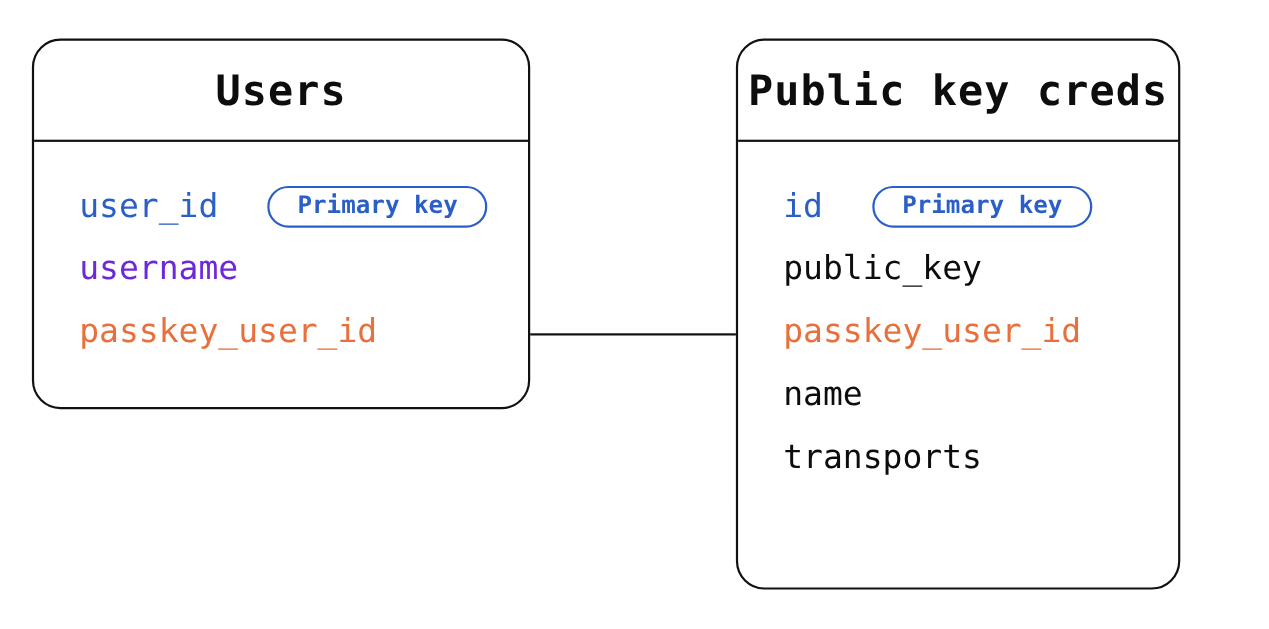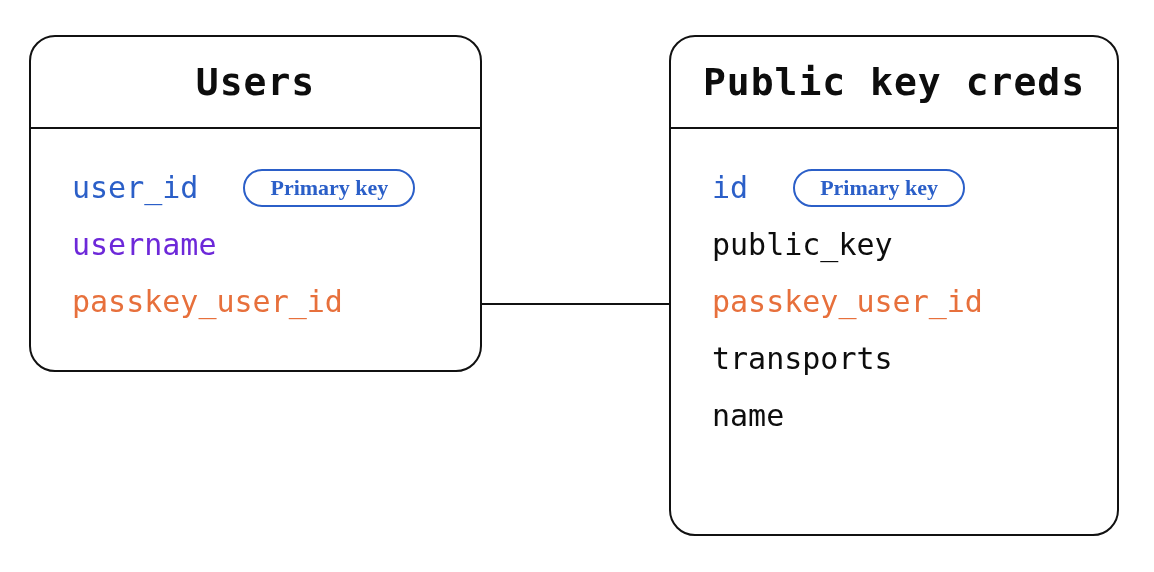--- a/index.html
+++ b/index.html
@@ -25,21 +25,21 @@
   }
   .table-card.users {
     left: 29px;
     top: 35px;
     width: 453px;
     height: 337px;
   }
   .table-card.creds {
     left: 669px;
     top: 35px;
-    width: 450px;
+    width: 404px;
     height: 501px;
   }
   .table-header {
     height: 92px;
     border-bottom: 2px solid #111111;
     display: flex;
     align-items: center;
     justify-content: center;
   }
   .table-title {
@@ -68,21 +68,20 @@
     align-items: center;
     justify-content: center;
     margin-left: 26px;
     height: 38px;
     padding: 0 25px;
     border: 2px solid currentColor;
     border-radius: 20px;
     font-size: 22px;
     font-weight: bold;
     line-height: 1;
-    font-family: Liberation Serif, serif;
   }
   .connector {
     position: absolute;
     left: 482px;
     top: 303px;
     width: 187px;
     height: 2px;
     background: #111111;
   }
 </style>
@@ -120,21 +119,21 @@
         <span class="field-name" style="color: rgb(43, 95, 200);">id</span>
         <span class="pk-badge" style="color: rgb(43, 95, 200);">Primary key</span>
       </div>
       <div class="field-row">
         <span class="field-name" style="color: rgb(13, 13, 13);">public_key</span>
       </div>
       <div class="field-row">
         <span class="field-name" style="color: rgb(231, 112, 60);">passkey_user_id</span>
       </div>
       <div class="field-row">
-        <span class="field-name" style="color: rgb(13, 13, 13);">transports</span>
+        <span class="field-name" style="color: rgb(13, 13, 13);">name</span>
       </div>
       <div class="field-row">
-        <span class="field-name" style="color: rgb(13, 13, 13);">name</span>
+        <span class="field-name" style="color: rgb(13, 13, 13);">transports</span>
       </div>
     </div>
   </div>
 
 </div>
 
 </body></html>

